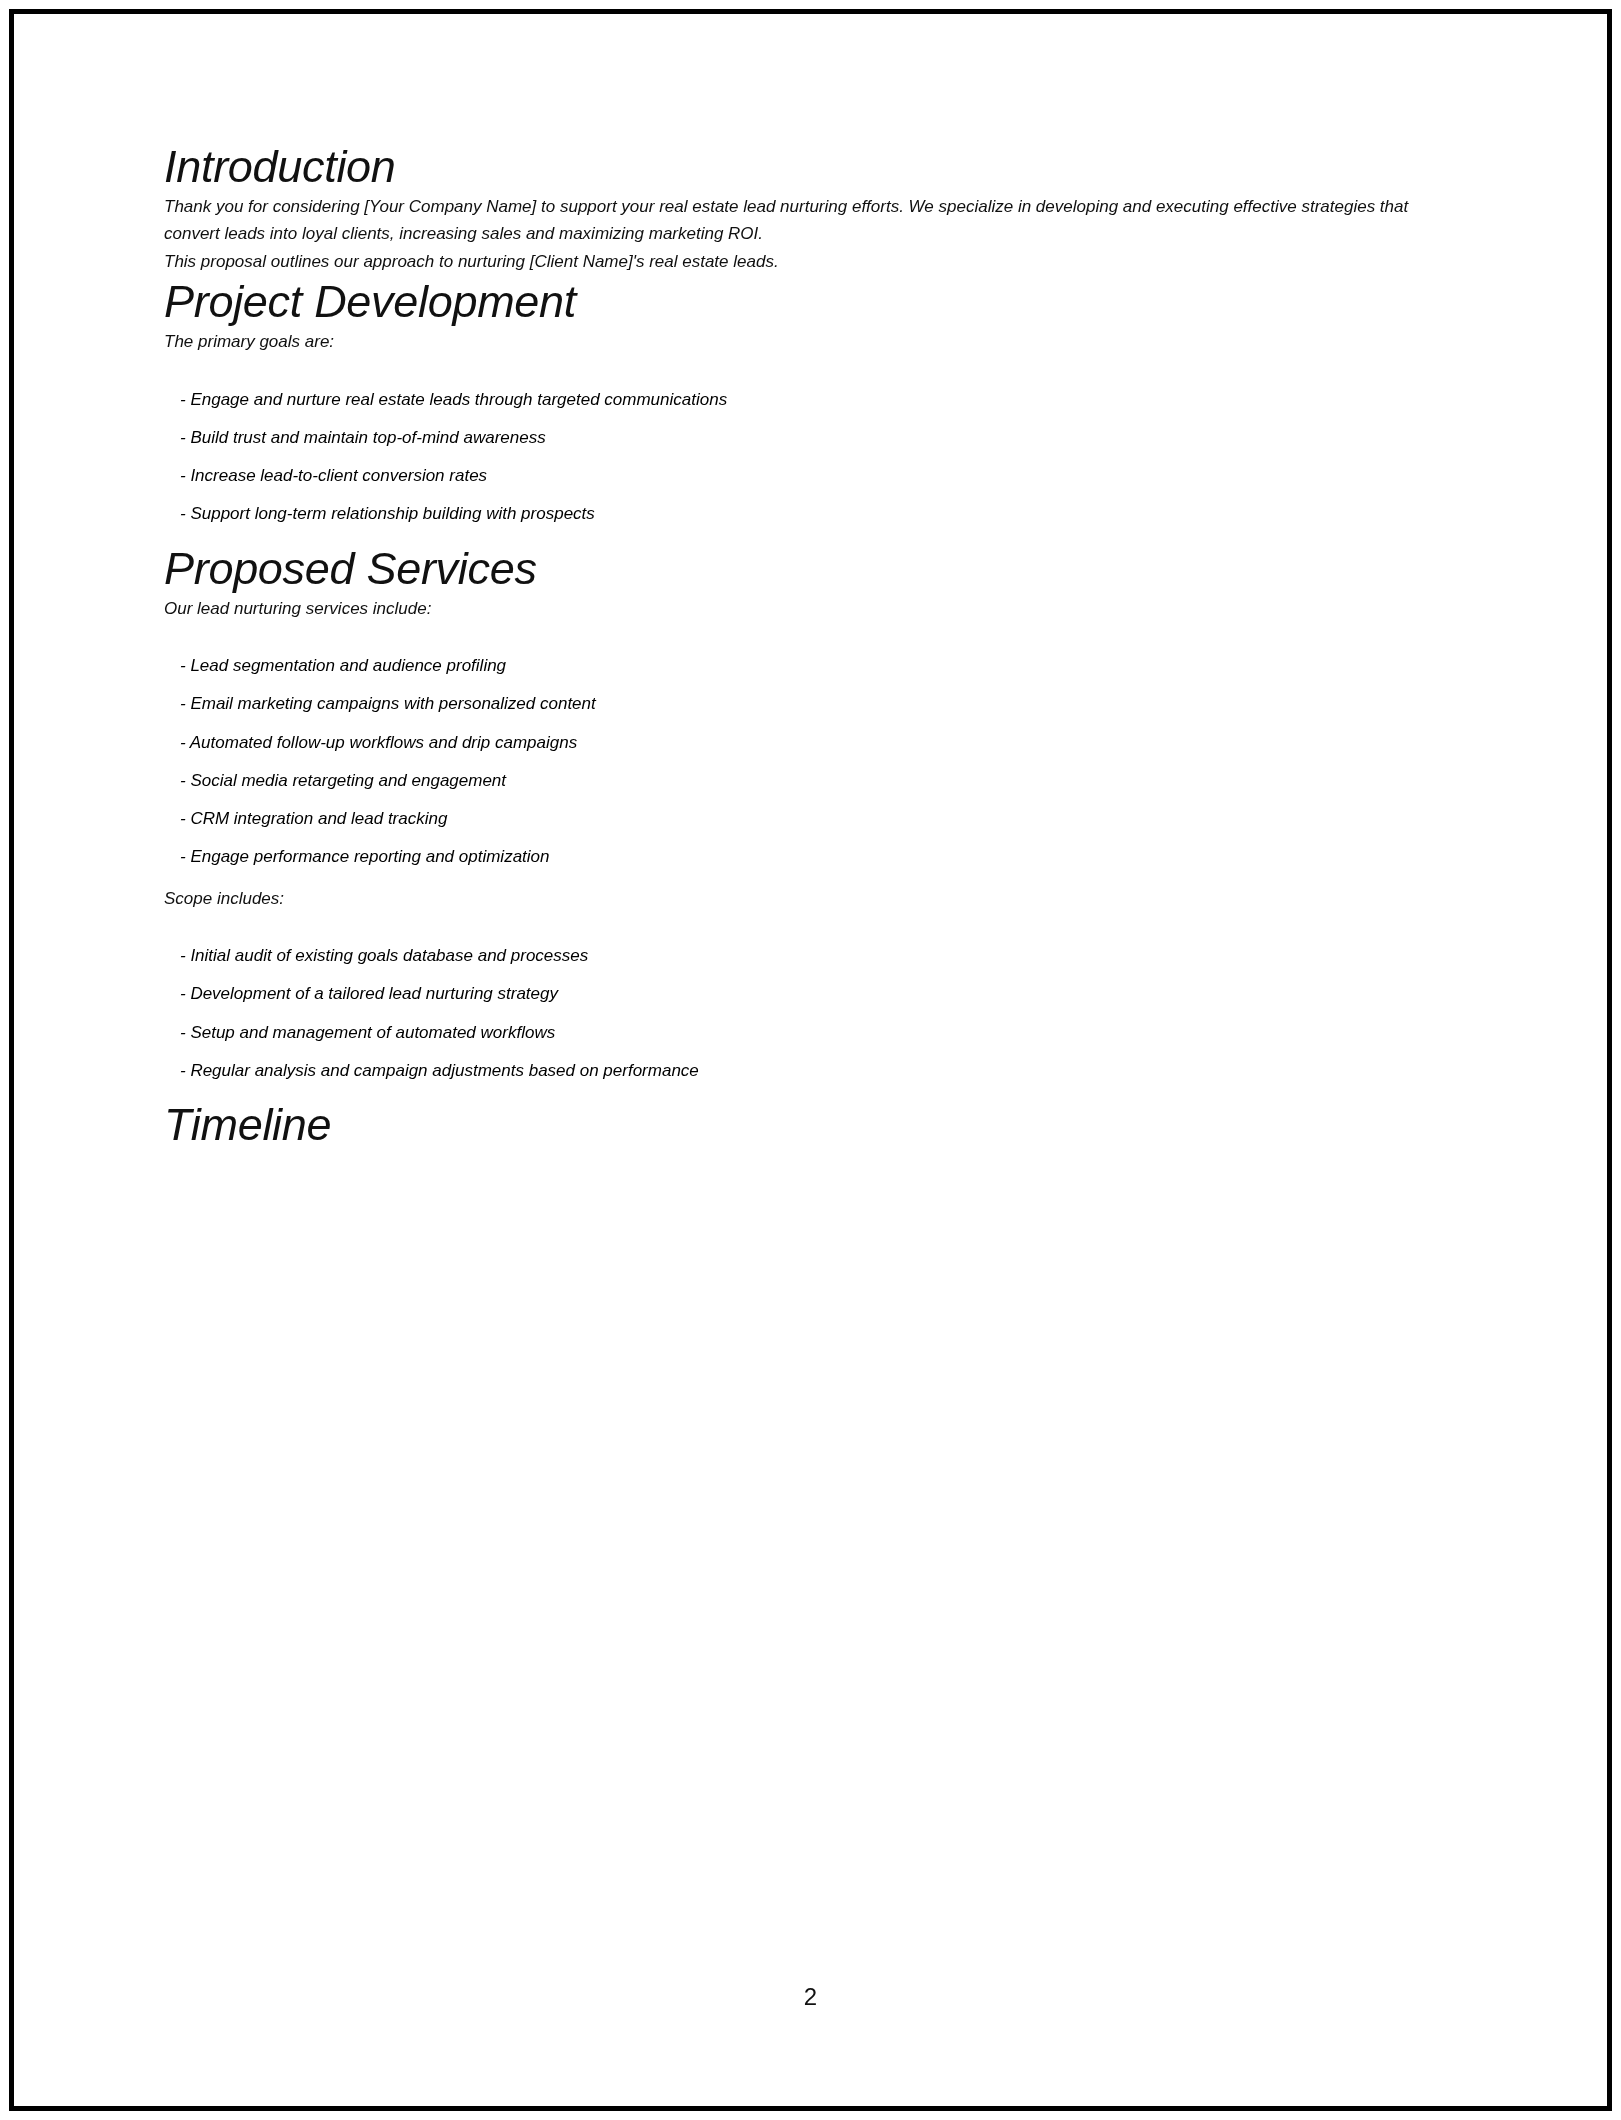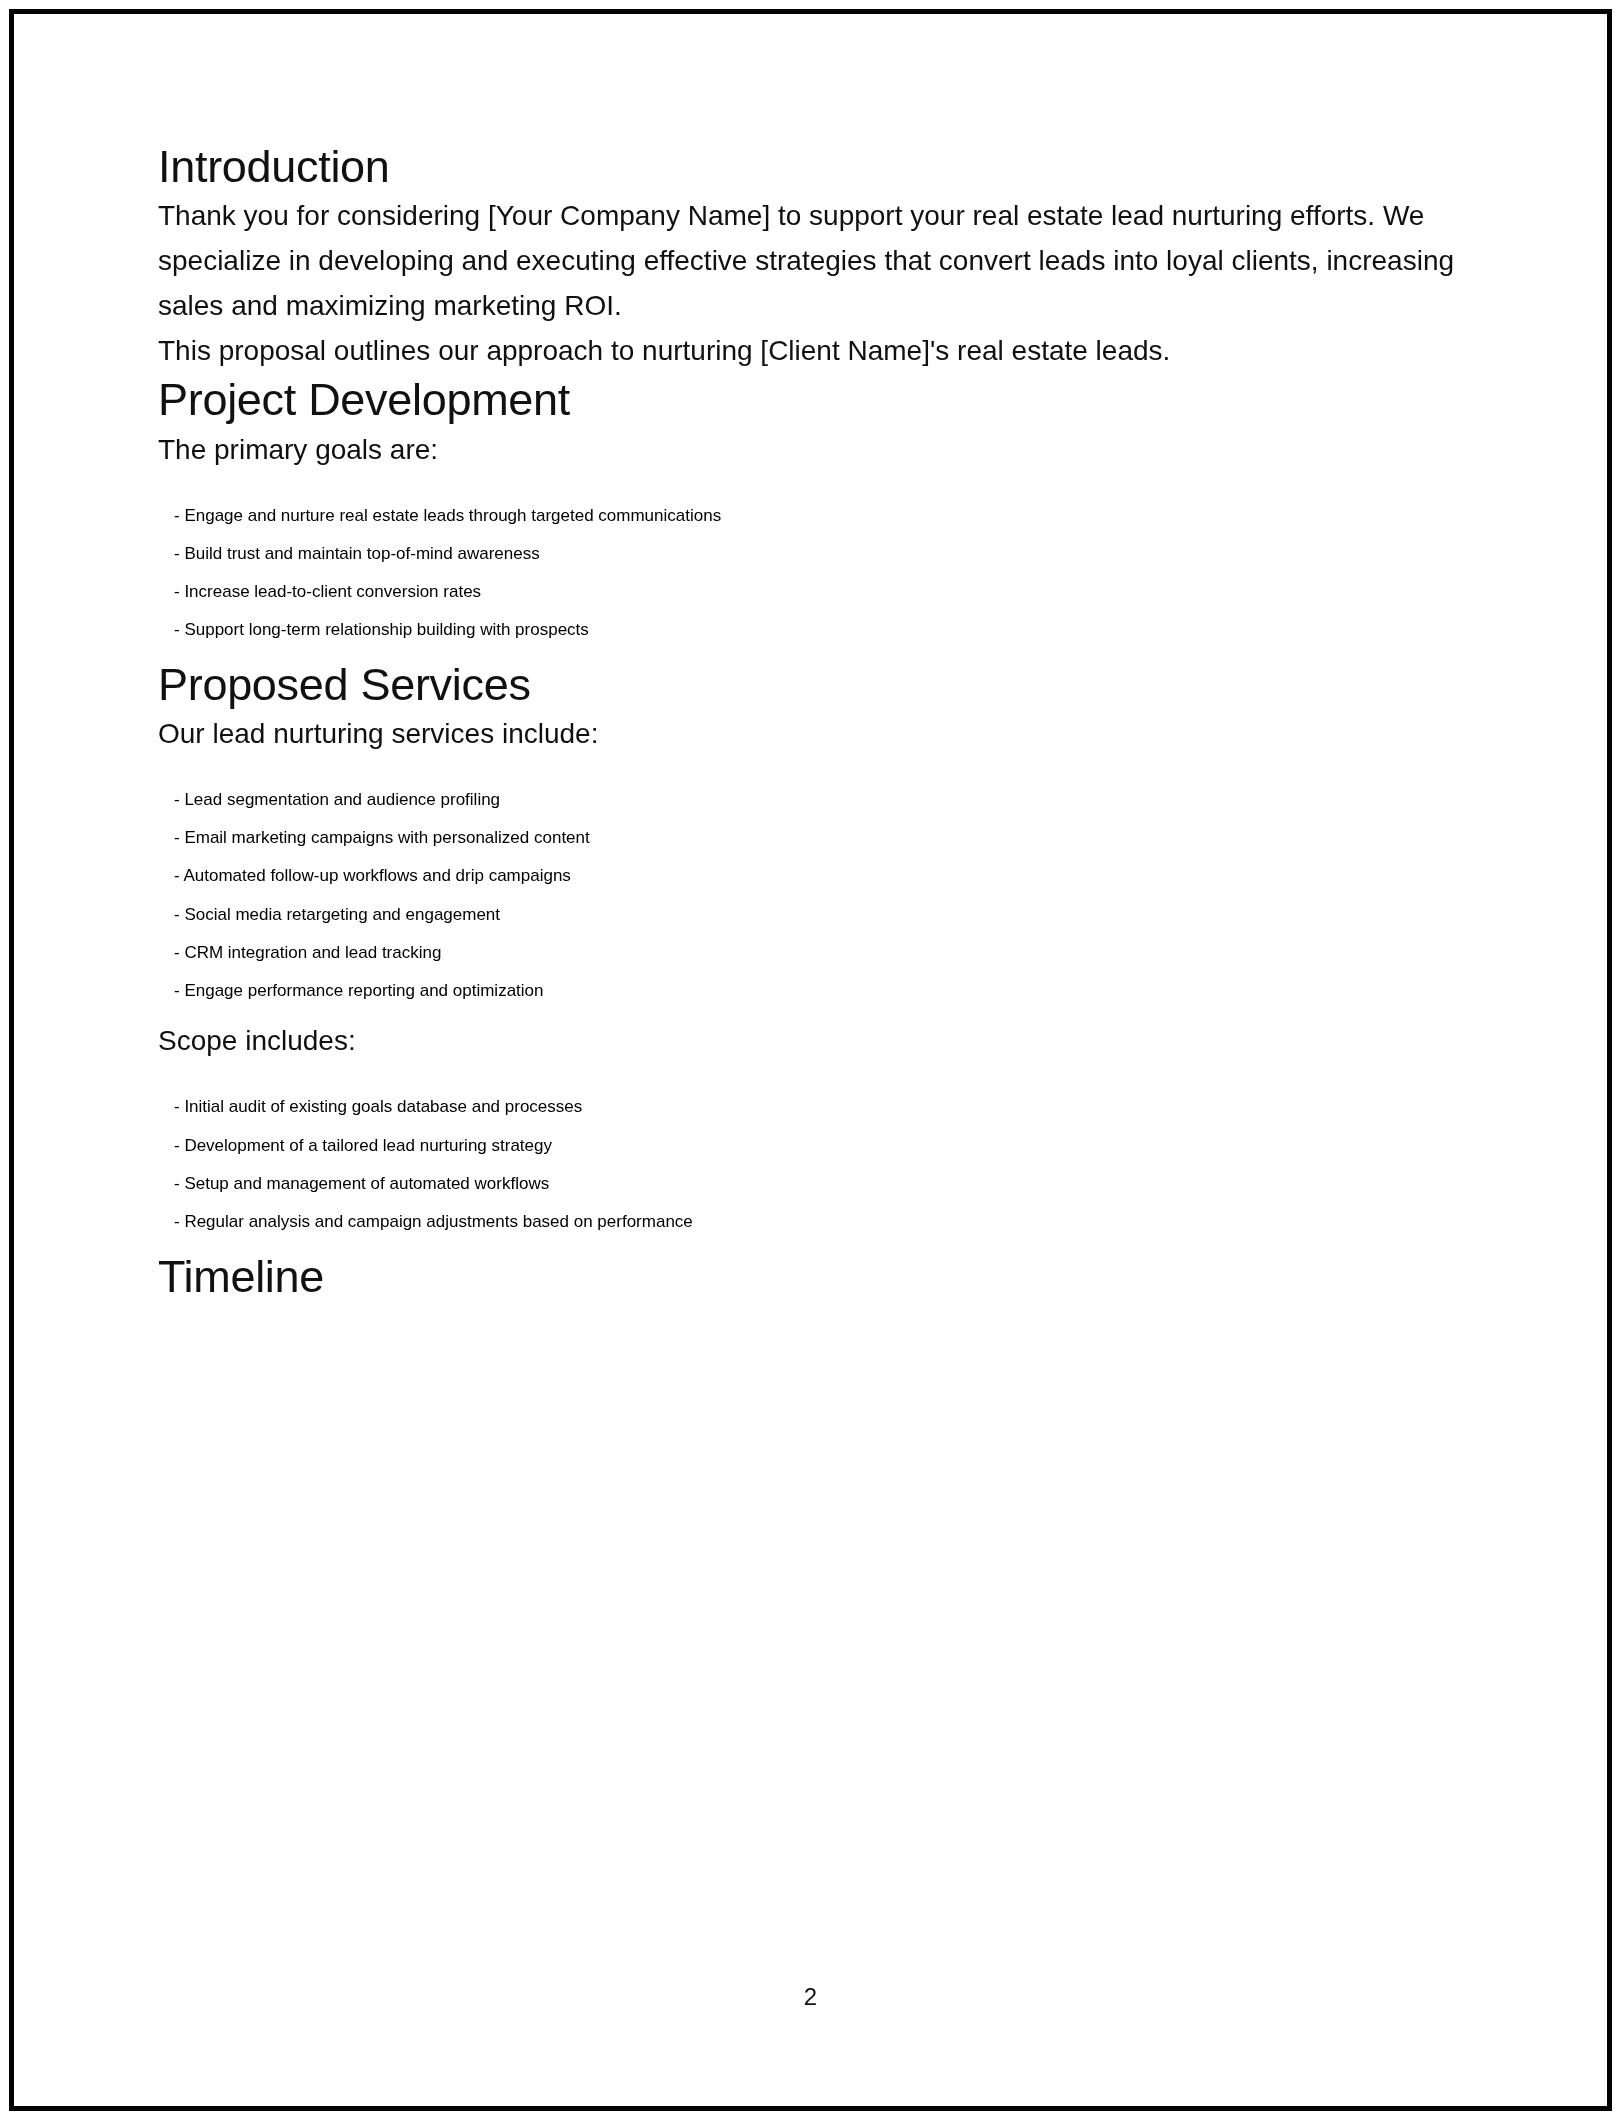--- a/index.html
+++ b/index.html
@@ -22,41 +22,42 @@
     left: 9px;
     top: 9px;
     width: 1603px;
     height: 2102px;
     border: 5px solid #000000;
     box-sizing: border-box;
     pointer-events: none;
   }
   .content {
     position: absolute;
-    left: 158px;
+    left: 164px;
     top: 140px;
     width: 1300px;
+    font-style: italic;
   }
   h1.section-heading {
     font-family: "Liberation Sans", sans-serif;
     font-weight: 400;
     font-size: 45px;
     line-height: 1.18;
     margin: 0;
     letter-spacing: -0.3px;
     color: #111111;
   }
   .first-heading {
     margin-top: 0;
   }
   .heading-spacer {
     margin-top: 62px;
   }
   p.body-text {
-    font-size: 28px;
+    font-size: 17px;
     line-height: 1.61;
     margin: 0;
     color: #101010;
     font-weight: 400;
   }
   .para-after-heading {
     margin-top: 17px;
   }
   .para-gap {
     margin-top: 40px;

